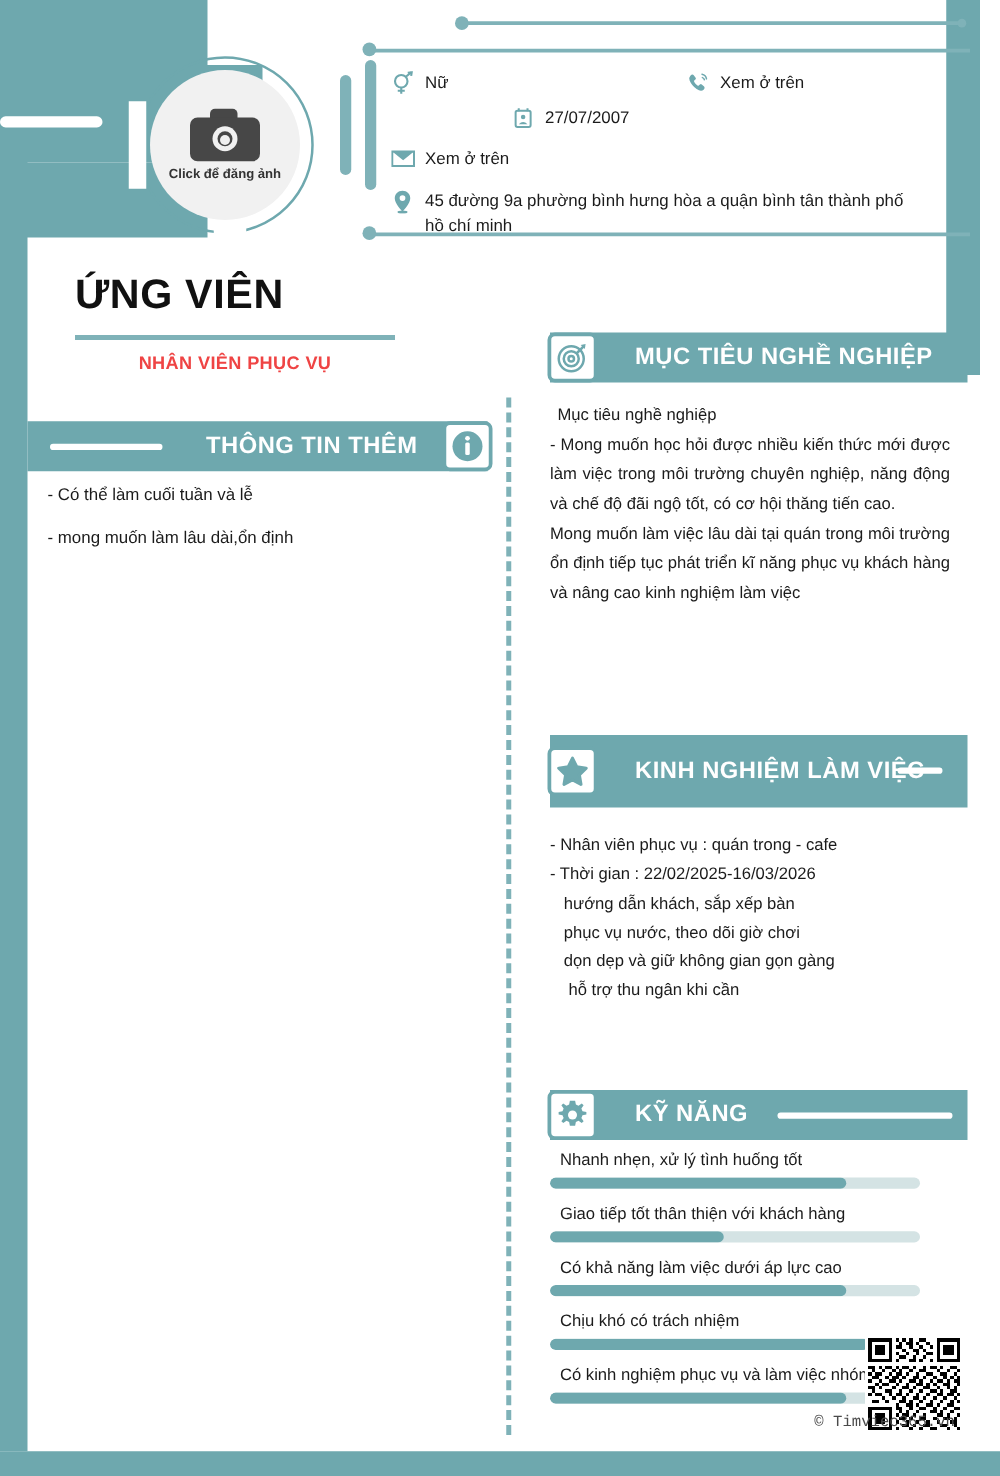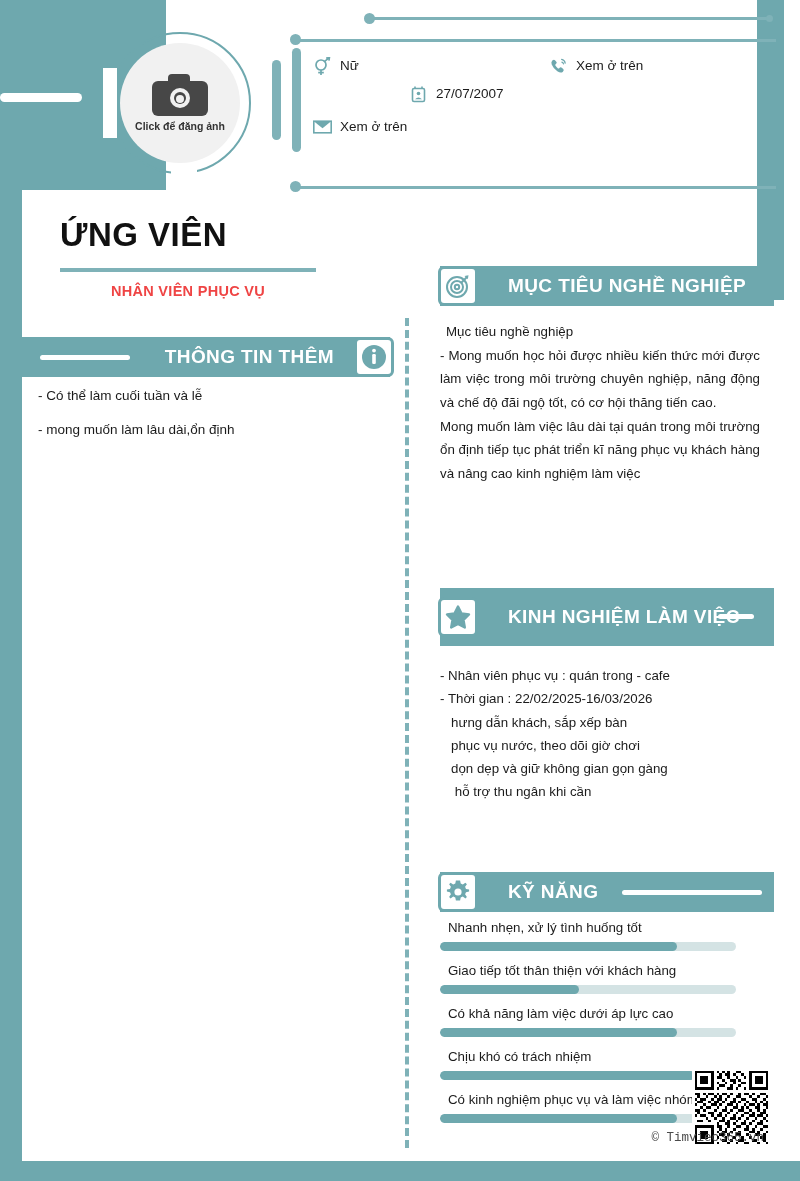--- a/index.html
+++ b/index.html
@@ -14,21 +14,21 @@
   
   .bar-left{position:absolute;left:0;top:0;width:22px;height:1161px;background:#6ea8ae;}
   .bar-bottom{position:absolute;left:0;bottom:0;width:800px;height:20px;background:#6ea8ae;}
   .bar-right{position:absolute;right:16px;top:0;width:27px;height:300px;background:#6ea8ae;}
   .head-block{position:absolute;left:0;top:0;width:166px;height:52px;background:#6ea8ae;}
   .head-block2{position:absolute;left:0;top:52px;width:210px;height:78px;background:#6ea8ae;}
   .head-block3{position:absolute;left:0;top:130px;width:166px;height:60px;background:#6ea8ae;}
   .head-slash{position:absolute;left:0;top:93px;width:82px;height:9px;background:#ffffff;border-radius:5px;}
 
   
-  .avatar-wrap{position:absolute;left:109px;top:32px;width:142px;height:142px;}
+  .avatar-wrap{position:absolute;left:109px;top:45px;width:142px;height:142px;}
   .avatar-ring{position:absolute;inset:0;border-radius:50%;border:2px solid #6ea8ae;
                box-sizing:border-box;}
   .avatar-mask{position:absolute;left:-6px;top:36px;width:14px;height:70px;background:#fff;}
   .avatar-mask2{position:absolute;left:62px;top:134px;width:26px;height:16px;background:#fff;}
   .avatar-inner{position:absolute;left:11px;top:11px;width:120px;height:120px;border-radius:50%;
                 background:#f1f1f1;display:flex;flex-direction:column;align-items:center;
                 justify-content:center;}
   .cam{width:56px;height:42px;position:relative;margin-bottom:4px;}
   .cam-body{position:absolute;left:0;top:7px;width:56px;height:35px;background:#474747;border-radius:6px;}
   .cam-top{position:absolute;left:16px;top:0;width:22px;height:10px;background:#474747;border-radius:4px 4px 0 0;}
@@ -217,20 +217,33 @@
           <svg width="19" height="14" viewBox="0 0 19 14">
             <rect x="0.8" y="1.2" width="17.4" height="11.6" fill="none" stroke="#6ea8ae" stroke-width="1.6"></rect>
             <path d="M0.8 1.2 L9.5 8.2 L18.2 1.2 Z" fill="#6ea8ae"></path>
             <path d="M0.8 12.8 L6.5 7 L0.8 2.6 Z" fill="#6ea8ae" opacity="0"></path>
             </svg>
         </span>
         <span class="ctext">Xem ở trên</span>
       </div>
     </div>
 
+    <div class="crow">
+      <div class="citem" style="align-items:flex-start;">
+        <span class="cicon" style="margin-top:1px;">
+          <svg width="14" height="19" viewBox="0 0 14 19">
+            <path d="M7 0.6 C3.4 0.6 0.8 3.2 0.8 6.6 c0 4 5 9.4 6.2 10.8 1.2-1.4 6.2-6.8 6.2-10.8
+                     C13.2 3.2 10.6 0.6 7 0.6 Z" fill="#6ea8ae"></path>
+            <circle cx="7" cy="6.4" r="2.3" fill="#fff"></circle>
+            <ellipse cx="7" cy="17.6" rx="4" ry="1.2" fill="#6ea8ae"></ellipse>
+            </svg>
+        </span>
+        <span class="ctext addr">45 đường 9a phường bình hưng hòa a quận bình tân thành phố hồ chí minh</span>
+      </div>
+    </div>
 
   </div>
 
   <div class="name">ỨNG VIÊN</div>
   <div class="name-rule"></div>
   <div class="job">NHÂN VIÊN PHỤC VỤ</div>
 
   <div class="dashed"></div>
 
   <div class="sec sec-extra">
@@ -281,21 +294,21 @@
                    L7.5 15.9 L2 10.5 L9.6 9.4 Z" fill="#6ea8ae" stroke="#6ea8ae" stroke-width="2.4" stroke-linejoin="round"></path>
           </svg>
       </span>
       <span class="sec-title">KINH NGHIỆM LÀM VIỆC</span>
       <span class="sec-dash"></span>
     </div>
   </div>
   <div class="exp-body">
     <div>- Nhân viên phục vụ : quán trong - cafe</div>
     <div>- Thời gian : 22/02/2025-16/03/2026</div>
-    <div>   hưng dẫn khách, sắp xếp bàn</div>
+    <div>   hướng dẫn khách, sắp xếp bàn</div>
     <div>   phục vụ nước, theo dõi giờ chơi</div>
     <div>   dọn dẹp và giữ không gian gọn gàng</div>
     <div>    hỗ trợ thu ngân khi cần</div>
   </div>
 
   <div class="rcol sec sec-skill">
     <div class="sec-bar">
       <span class="sec-icon">
         <svg width="26" height="26" viewBox="0 0 26 26">
           <path d="M13 1.5 l2.1 0 0.6 3.1 2.1 0.9 2.6-1.8 1.5 1.5 -1.8 2.6 0.9 2.1 3.1 0.6 0 2.1

